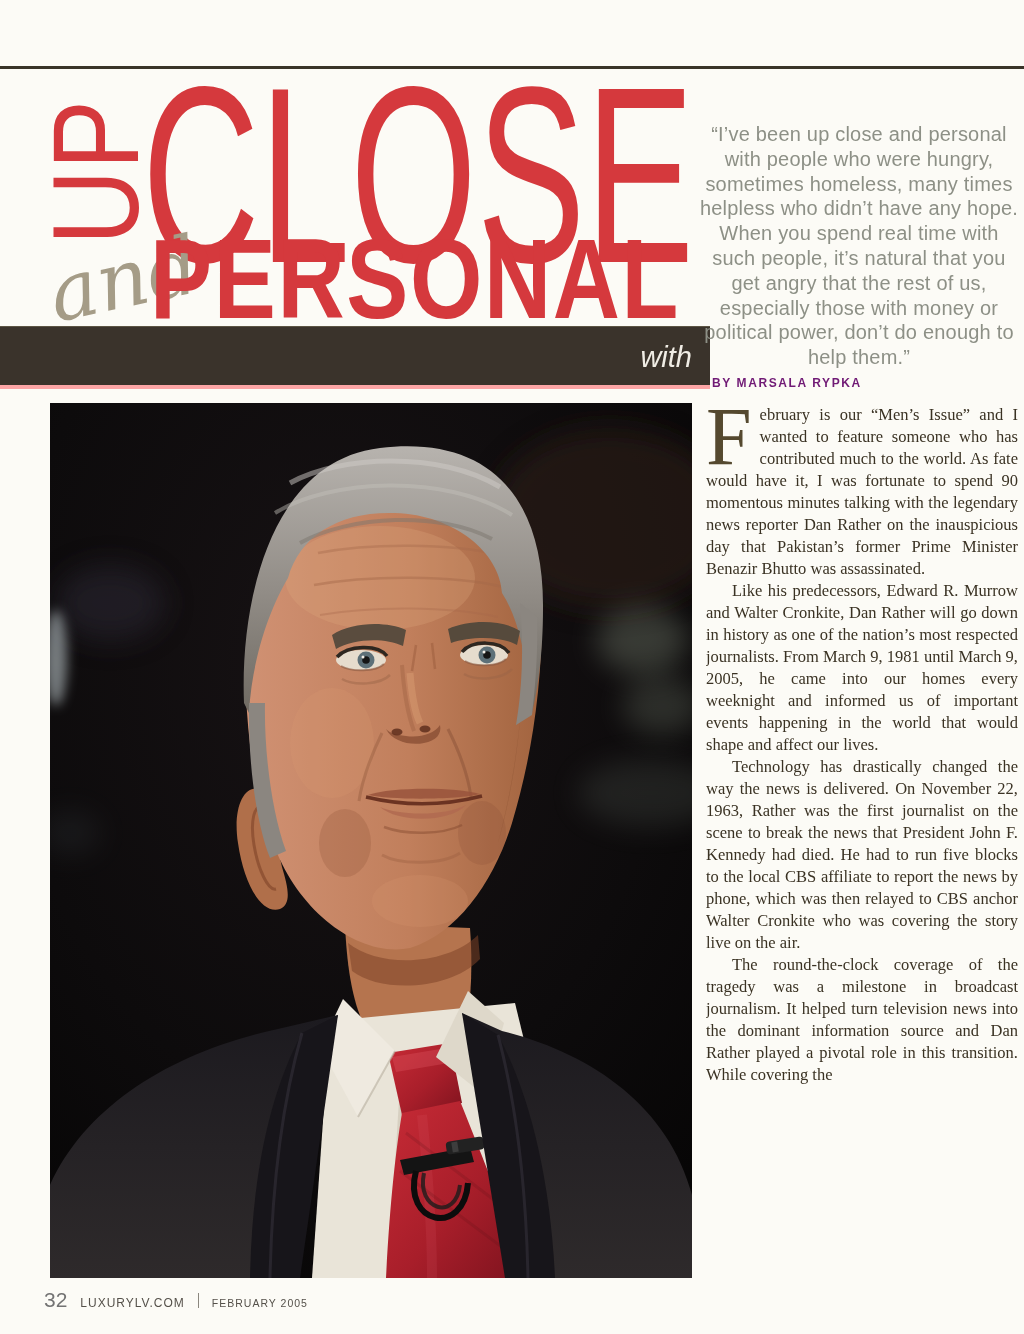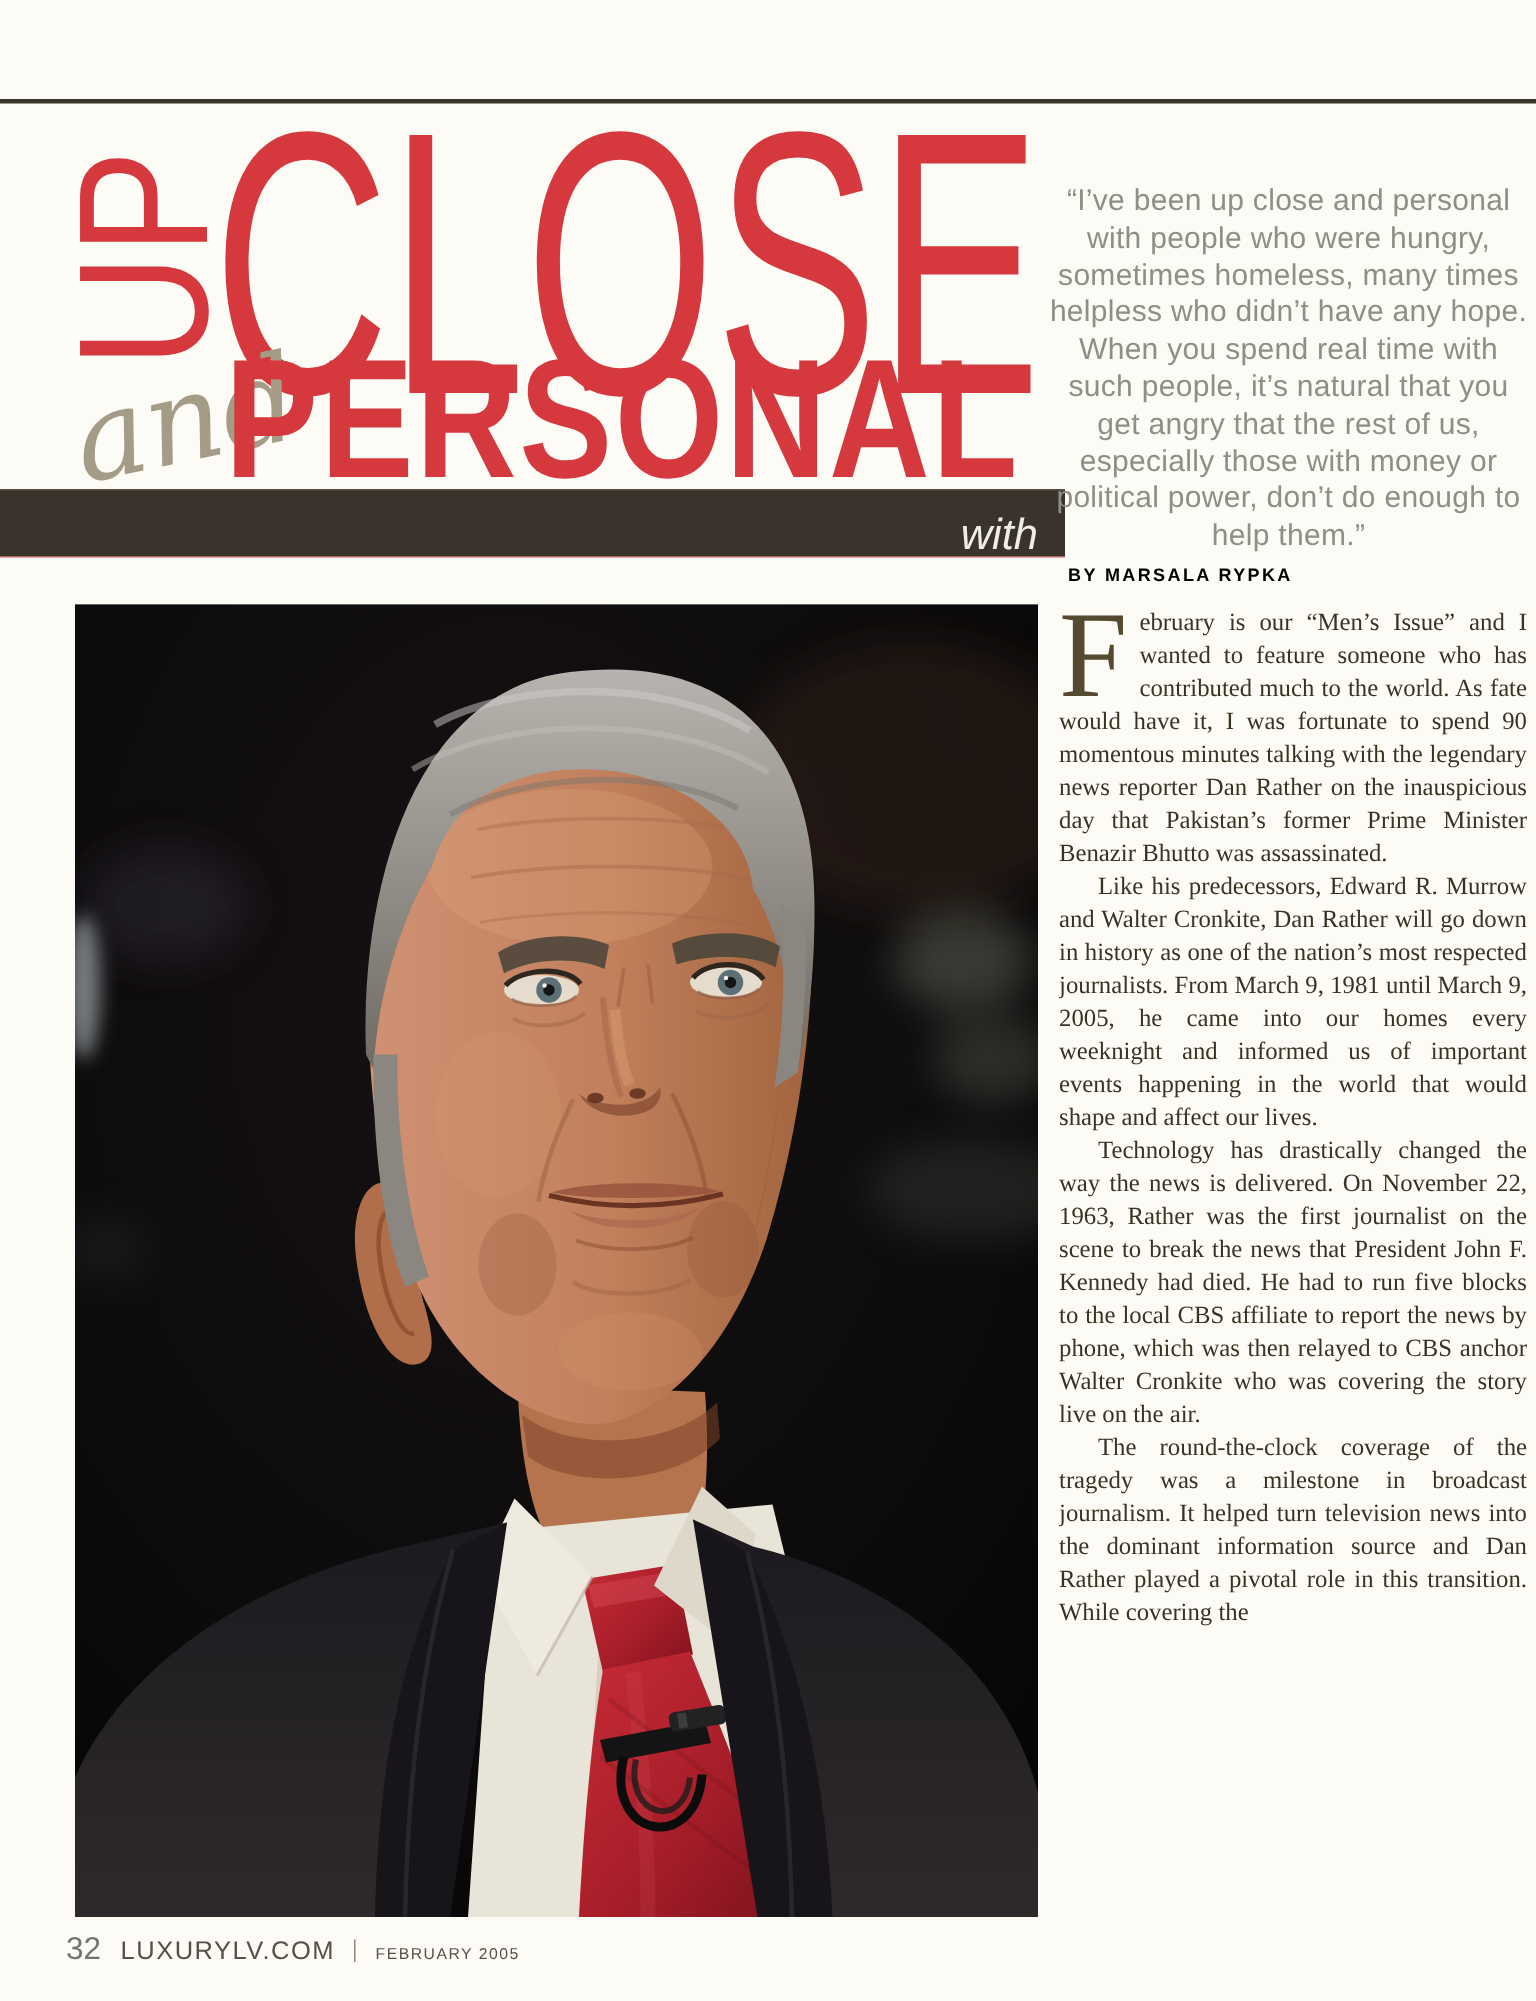--- a/index.html
+++ b/index.html
@@ -14,39 +14,39 @@
   
   .masthead-svg{position:absolute;left:0;top:60px;width:710px;height:272px;overflow:visible;}
   .t-red{fill:#d5393d;}
   .t-close{font-family:"Liberation Sans",sans-serif;font-weight:400;font-size:250px;}
   .t-personal{font-family:"Liberation Sans",sans-serif;font-weight:700;font-size:113px;letter-spacing:2px;}
   .t-up{font-family:"Liberation Sans",sans-serif;font-weight:400;font-size:123px;}
   .t-and{font-family:"DejaVu Serif",serif;font-style:italic;font-size:80px;fill:#a59c87;}
 
   
   .band{
-    position:absolute;left:0;top:326px;width:710px;height:46px;
-    background:#3a332b;border-top:1px solid #5c5544;border-bottom:1px solid #fca5a5;
+    position:absolute;left:0;top:326px;width:710px;height:63px;
+    background:#3a332b;border-top:1px solid #5c5544;border-bottom:4px solid #fca5a5;
     display:flex;justify-content:flex-end;align-items:baseline;
     padding:0 18px 0 0;box-sizing:border-box;
   }
   .band-inner{display:flex;align-items:baseline;gap:16px;transform:translateY(14px);}
   .band-with{font-style:italic;font-weight:300;font-size:29px;color:#f0ede5;}
   .band-name{font-weight:300;font-size:42px;color:#f5f2ea;letter-spacing:1px;}
 
   
   .pull-quote{
     position:absolute;left:698px;top:86px;width:322px;
     text-align:center;color:#8d9086;font-size:20px;line-height:24.8px;
     font-weight:400;letter-spacing:.2px;margin-top:36px;
   }
   
   .byline{
     position:absolute;left:712px;top:376px;
-    font-size:12px;font-weight:700;letter-spacing:1.6px;color:#000000;text-align:right;
+    font-size:12px;font-weight:700;letter-spacing:1.6px;color:#701a75;text-align:right;
   }
 
   
   .article{
     position:absolute;left:706px;top:404px;width:312px;height:888px;overflow:hidden;
     font-family:"Liberation Serif",serif;font-size:16.5px;line-height:22px;
     color:#3a3223;text-align:justify;
   }
   .article p{margin:0;}
   .article p.indented{text-indent:26px;}
@@ -55,21 +55,21 @@
     font-size:82px;line-height:62px;height:62px;padding:2px 8px 0 0;color:#55492f;
   }
 
   
   .photo{position:absolute;left:50px;top:403px;width:642px;height:875px;background:#090808;}
   .photo svg{display:block;width:642px;height:875px;}
 
   
   .footer{position:absolute;left:44px;top:1288px;display:flex;align-items:baseline;gap:13px;}
   .page-number{font-size:21px;color:#737373;font-weight:400;}
-  .footer-site{font-size:17px;letter-spacing:1px;color:#55514a;}
+  .footer-site{font-size:12px;letter-spacing:1px;color:#55514a;}
   .footer-sep{width:1px;height:15px;background:#8b877e;align-self:center;}
   .footer-issue{font-size:10.5px;letter-spacing:1px;color:#55514a;}
 </style>
 </head>
 <body>
 
 <div class="page">
 
   <div class="top-rule"></div>
 

